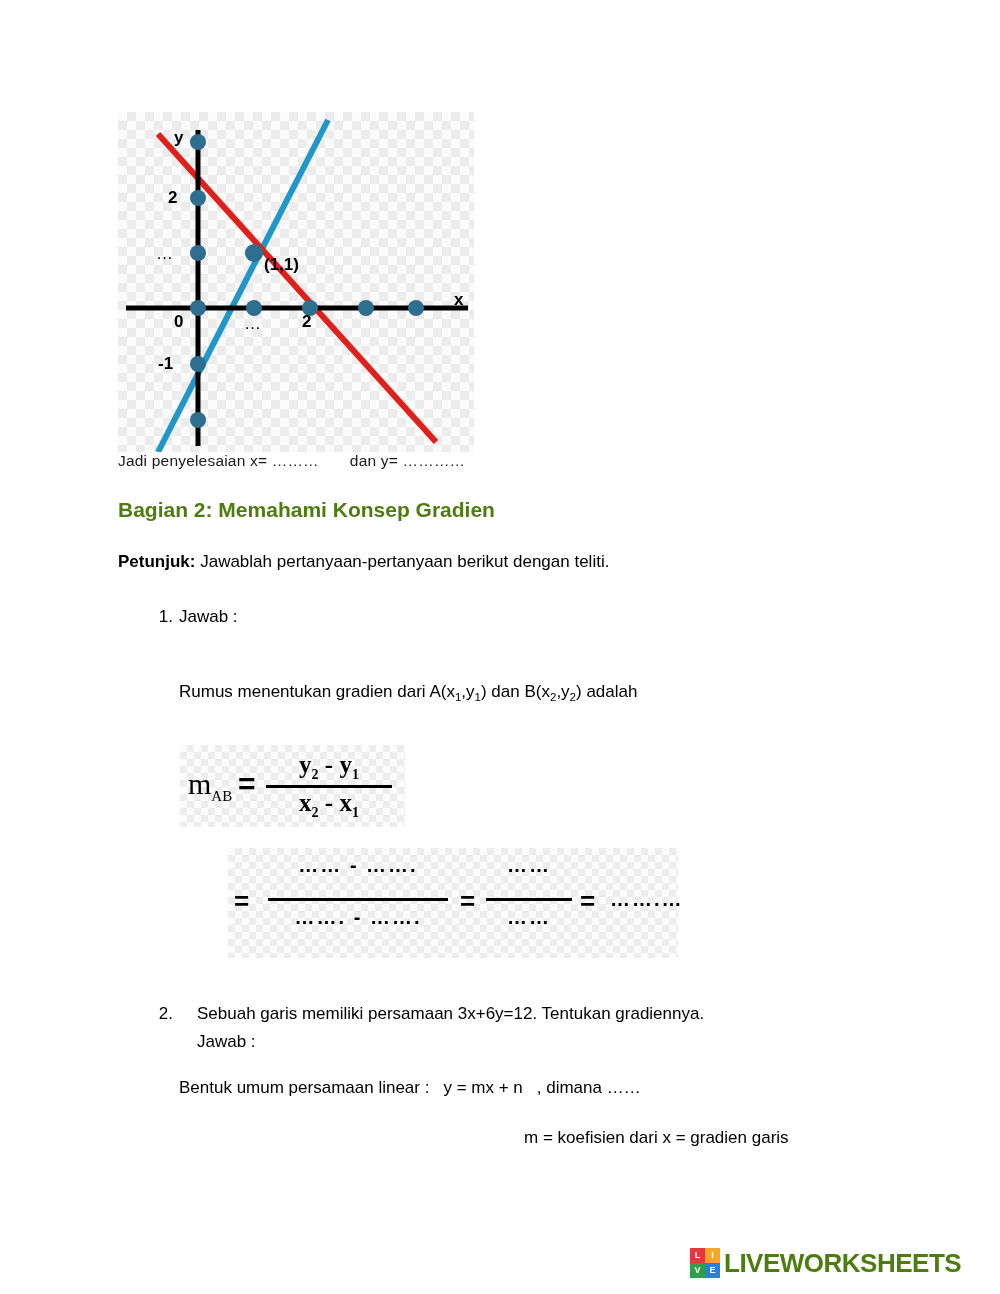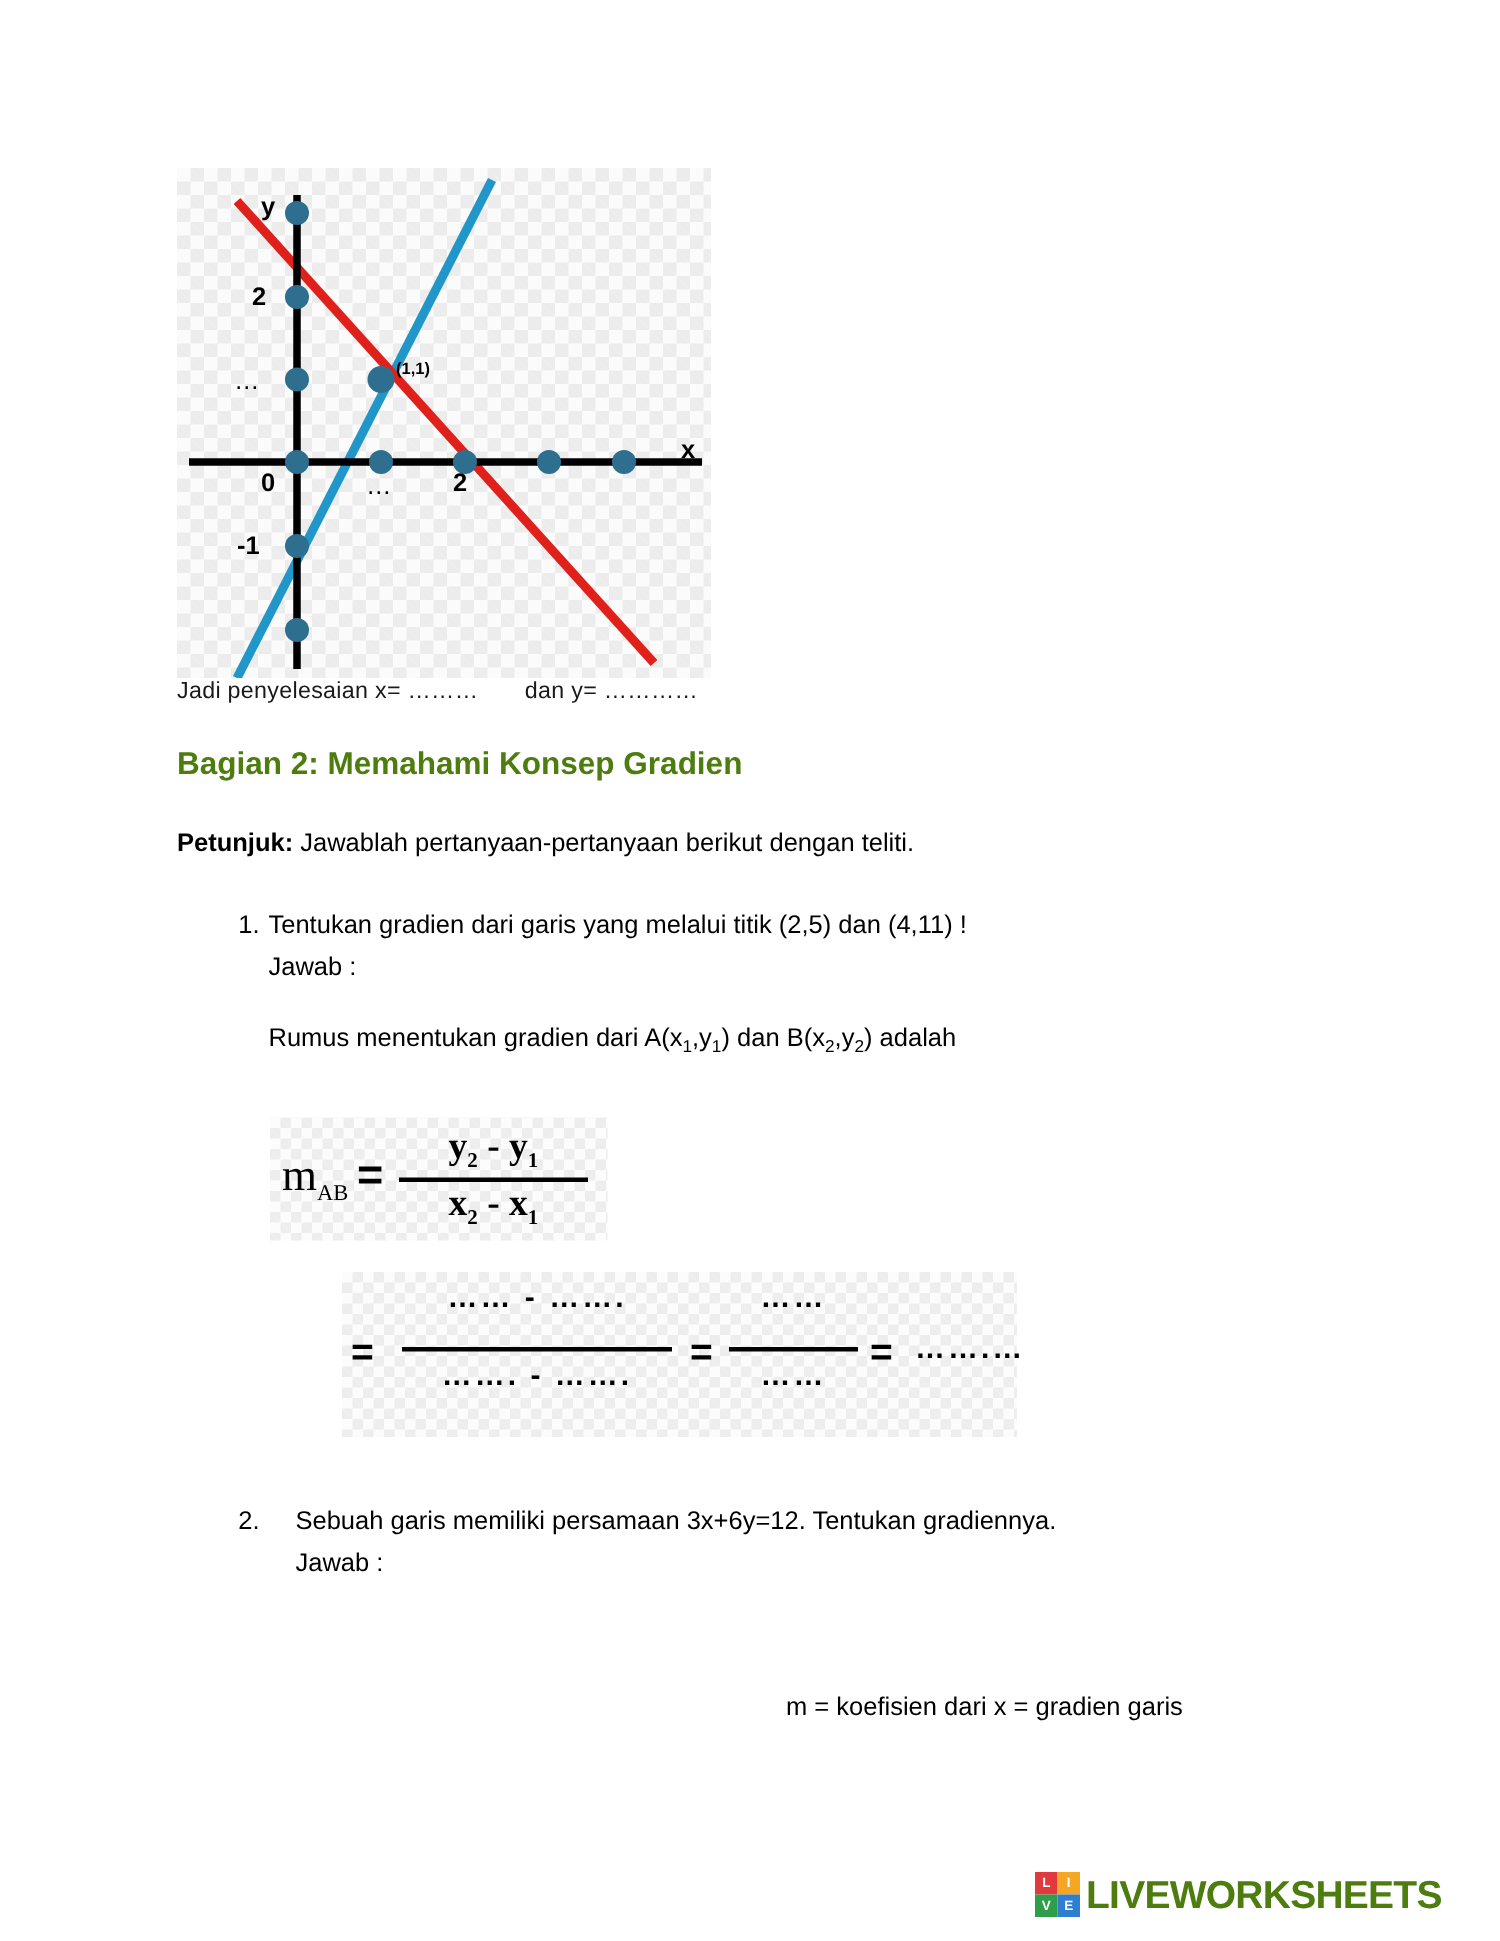--- a/index.html
+++ b/index.html
@@ -226,39 +226,38 @@
     <div style="position:absolute;left:336px;top:178px;font-size:17px;font-weight:bold;">x</div>
 
     <div style="position:absolute;left:50px;top:76px;font-size:17px;font-weight:bold;">2</div>
     <div style="position:absolute;left:38px;top:132px;font-size:17px;">…</div>
     <div style="position:absolute;left:56px;top:200px;font-size:17px;font-weight:bold;">0</div>
     <div style="position:absolute;left:40px;top:242px;font-size:17px;font-weight:bold;">-1</div>
 
     <div style="position:absolute;left:126px;top:202px;font-size:17px;">…</div>
     <div style="position:absolute;left:184px;top:200px;font-size:17px;font-weight:bold;">2</div>
 
-    <div style="position:absolute;left:146px;top:128px;font-size:11px;font-weight:bold;">(1,1)</div>
+    <div style="position:absolute;left:146px;top:143px;font-size:17px;font-weight:bold;">(1,1)</div>
   </div>
 
   <div class="graph-caption">
     <span>Jadi penyelesaian  x= ………</span>
     <span class="gap"></span>
     <span>dan  y= …………</span>
   </div>
 
   <div class="section-title">Bagian 2: Memahami Konsep Gradien</div>
 
   <div class="petunjuk">
     <b>Petunjuk:</b><span> Jawablah pertanyaan-pertanyaan berikut dengan teliti.</span>
   </div>
 
   <div class="q1">
     <span class="num">1.</span>
     <div class="body">
-      <span>Tentukan gradien dari garis yang melalui titik (2,5) dan (4,11)  !</span>
       <span class="jawab">Jawab :</span>
     </div>
   </div>
 
   <div class="rumus-line">
     <span>Rumus menentukan gradien dari A(x</span><sub>1</sub><span>,y</span><sub>1</sub><span>) dan B(x</span><sub>2</sub><span>,y</span><sub>2</sub><span>)  adalah</span>
   </div>
 
   <div class="formula-img checker-sm">
     <div style="position:absolute;left:8px;top:22px;font-size:30px;font-weight:normal;font-family:'Liberation Serif',serif;">
@@ -304,20 +303,23 @@
   </div>
 
   <div class="q2">
     <span class="num">2.</span>
     <div class="body">
       <span>Sebuah garis memiliki persamaan 3x+6y=12. Tentukan gradiennya.</span>
       <span class="jawab" style="display:block;">Jawab  :</span>
     </div>
   </div>
 
+  <div class="bentuk-umum">
+    <span>Bentuk umum persamaan linear :</span><span class="sp"></span><span>y = mx + n</span><span class="sp"></span><span>, dimana ……</span>
+  </div>
 
   <div class="m-koef">m = koefisien dari x = gradien garis</div>
 
   <div class="footer-logo">
     <div class="logo-mark">
       <span class="lm-l">L</span>
       <span class="lm-i">I</span>
       <span class="lm-v">V</span>
       <span class="lm-e">E</span>
     </div>

